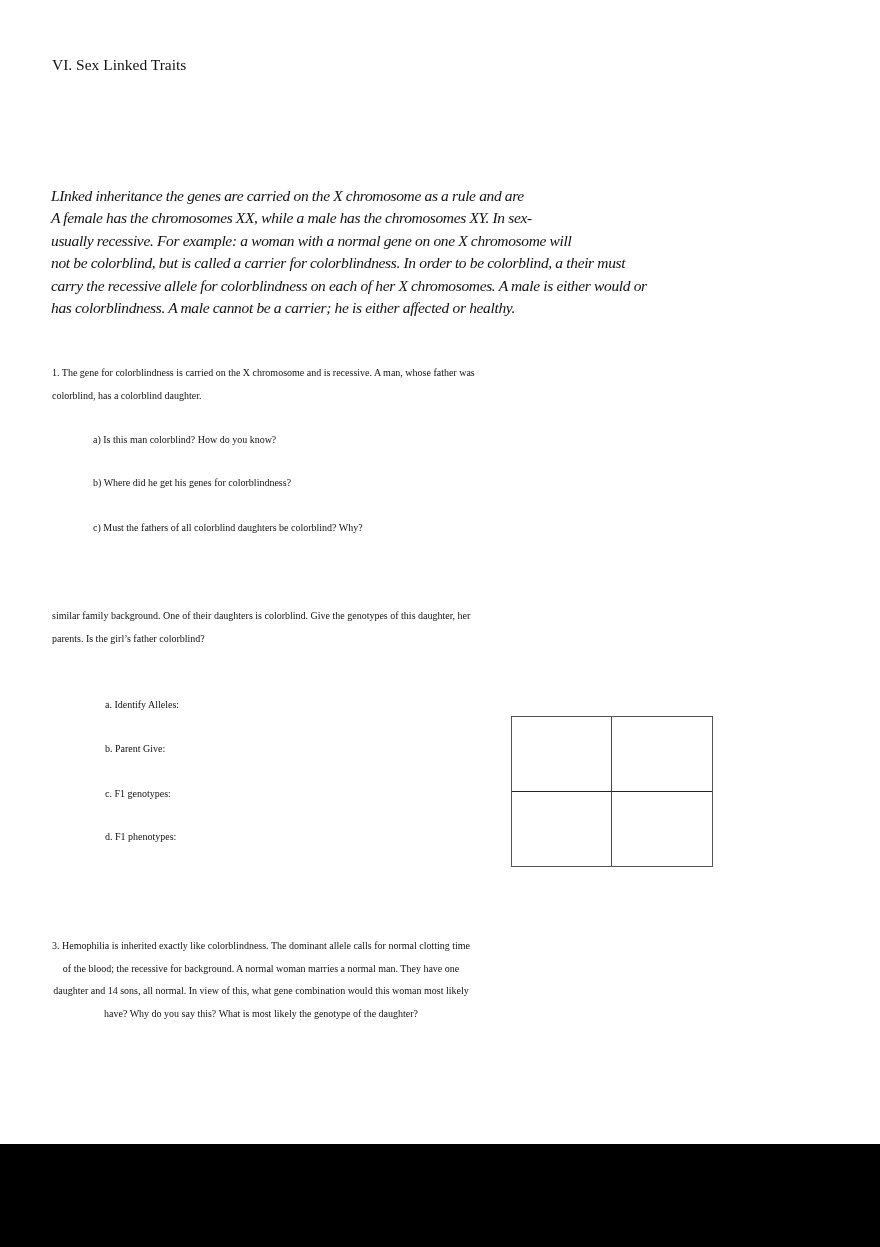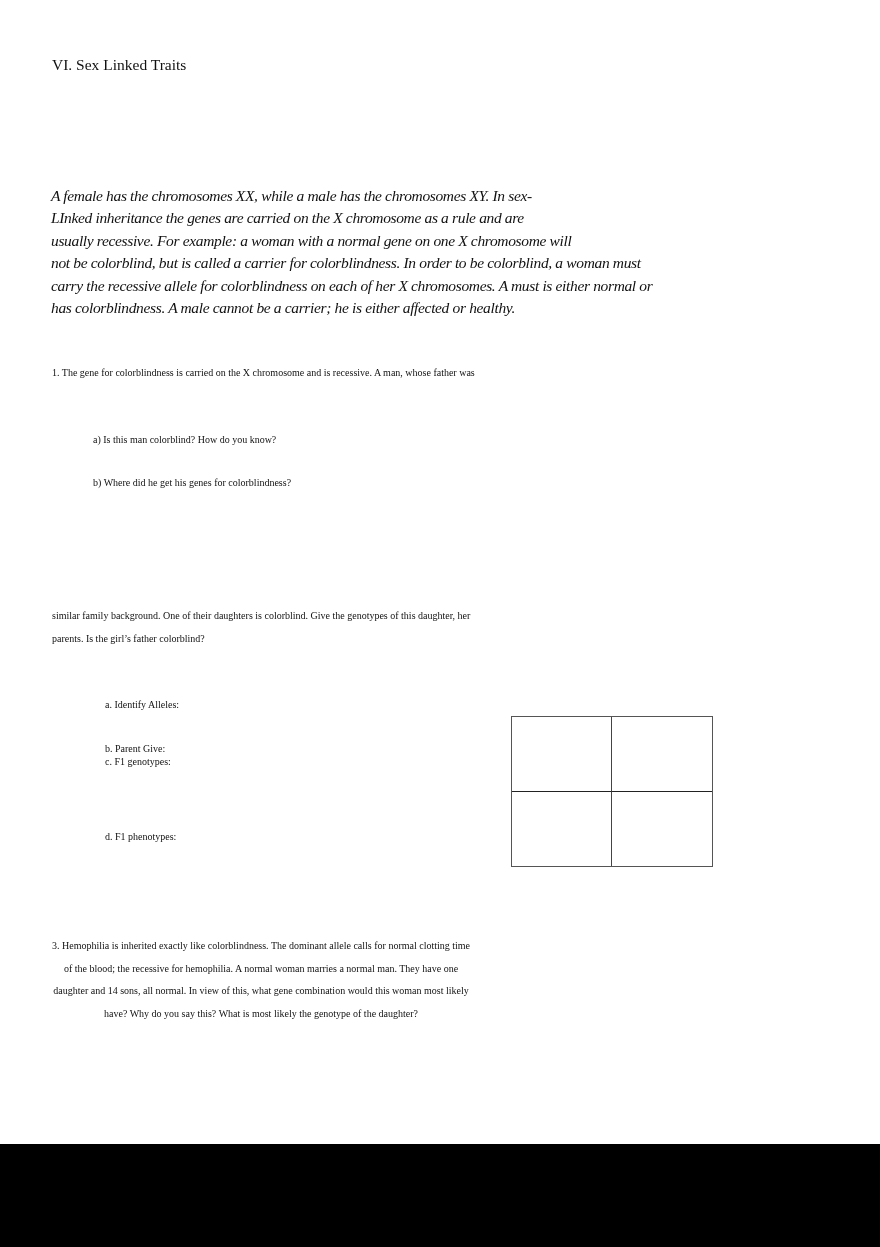--- a/index.html
+++ b/index.html
@@ -32,52 +32,54 @@
   .c2 { border-right: 1px solid #444; }
 </style>
 </head>
 <body>
 
 <div class="page">
 
   <p class="t title">VI. Sex Linked Traits</p>
 
   <div class="t intro">
+    <span>LInked inheritance the genes are carried on the X chromosome as a rule and are</span>
     <span>A female has the chromosomes XX, while a male has the chromosomes XY. In sex-</span>
-    <span>LInked inheritance the genes are carried on the X chromosome as a rule and are</span>
     <span>usually recessive. For example: a woman with a normal gene on one X chromosome will</span>
-    <span>not be colorblind, but is called a carrier for colorblindness. In order to be colorblind, a woman must</span>
-    <span>carry the recessive allele for colorblindness on each of her X chromosomes. A must is either normal or</span>
+    <span>not be colorblind, but is called a carrier for colorblindness. In order to be colorblind, a their must</span>
+    <span>carry the recessive allele for colorblindness on each of her X chromosomes. A male is either would or</span>
     <span>has colorblindness. A male cannot be a carrier; he is either affected or healthy.</span>
   </div>
 
   <div class="t q q1">
     <span>1. The gene for colorblindness is carried on the X chromosome and is recessive. A man, whose father was</span>
+    <span>colorblind, has a colorblind daughter.</span>
   </div>
   <p class="t sub1" style="top:429px">a) Is this man colorblind? How do you know?</p>
   <p class="t sub1" style="top:472px">b) Where did he get his genes for colorblindness?</p>
+  <p class="t sub1" style="top:517px">c) Must the fathers of all colorblind daughters be colorblind? Why?</p>
 
   <div class="t q q2">
     <span>similar family background. One of their daughters is colorblind. Give the genotypes of this daughter, her</span>
     <span>parents. Is the girl’s father colorblind?</span>
   </div>
   <p class="t sub2" style="top:694px">a. Identify Alleles:</p>
   <p class="t sub2" style="top:738px">b. Parent Give:</p>
-  <p class="t sub2" style="top:751px">c. F1 genotypes:</p>
+  <p class="t sub2" style="top:783px">c. F1 genotypes:</p>
   <p class="t sub2" style="top:826px">d. F1 phenotypes:</p>
 
   <div class="punnett">
     <div class="cell c0"></div>
     <div class="cell c1"></div>
     <div class="cell c2"></div>
     <div class="cell c3"></div>
   </div>
 
   <div class="t q q3">
     <span>3. Hemophilia is inherited exactly like colorblindness. The dominant allele calls for normal clotting time</span>
-    <span>of the blood; the recessive for hemophilia. A normal woman marries a normal man. They have one</span>
+    <span>of the blood; the recessive for background. A normal woman marries a normal man. They have one</span>
     <span>daughter and 14 sons, all normal. In view of this, what gene combination would this woman most likely</span>
     <span>have? Why do you say this? What is most likely the genotype of the daughter?</span>
   </div>
 
 </div>
 
 <div class="bottom-bar"></div>
 
 </body></html>

